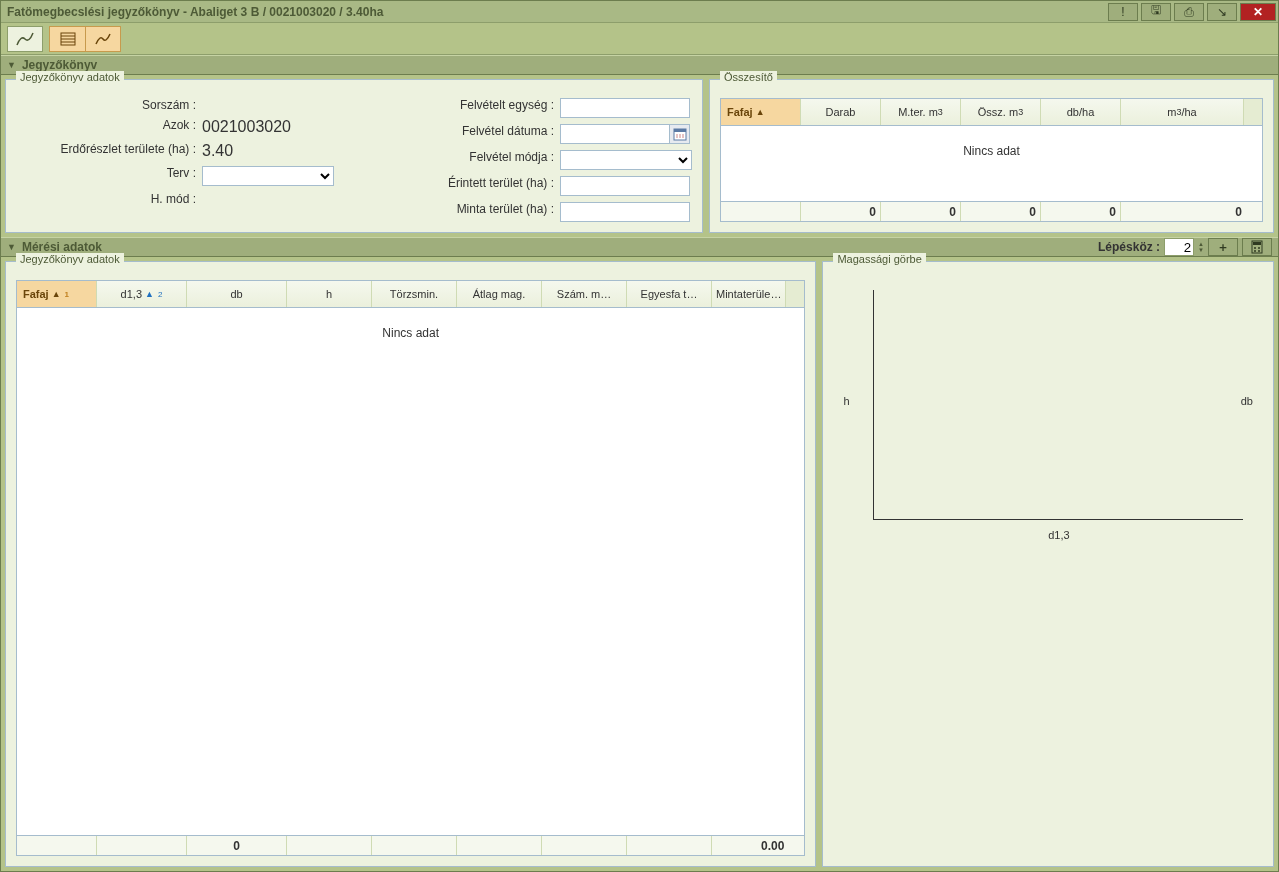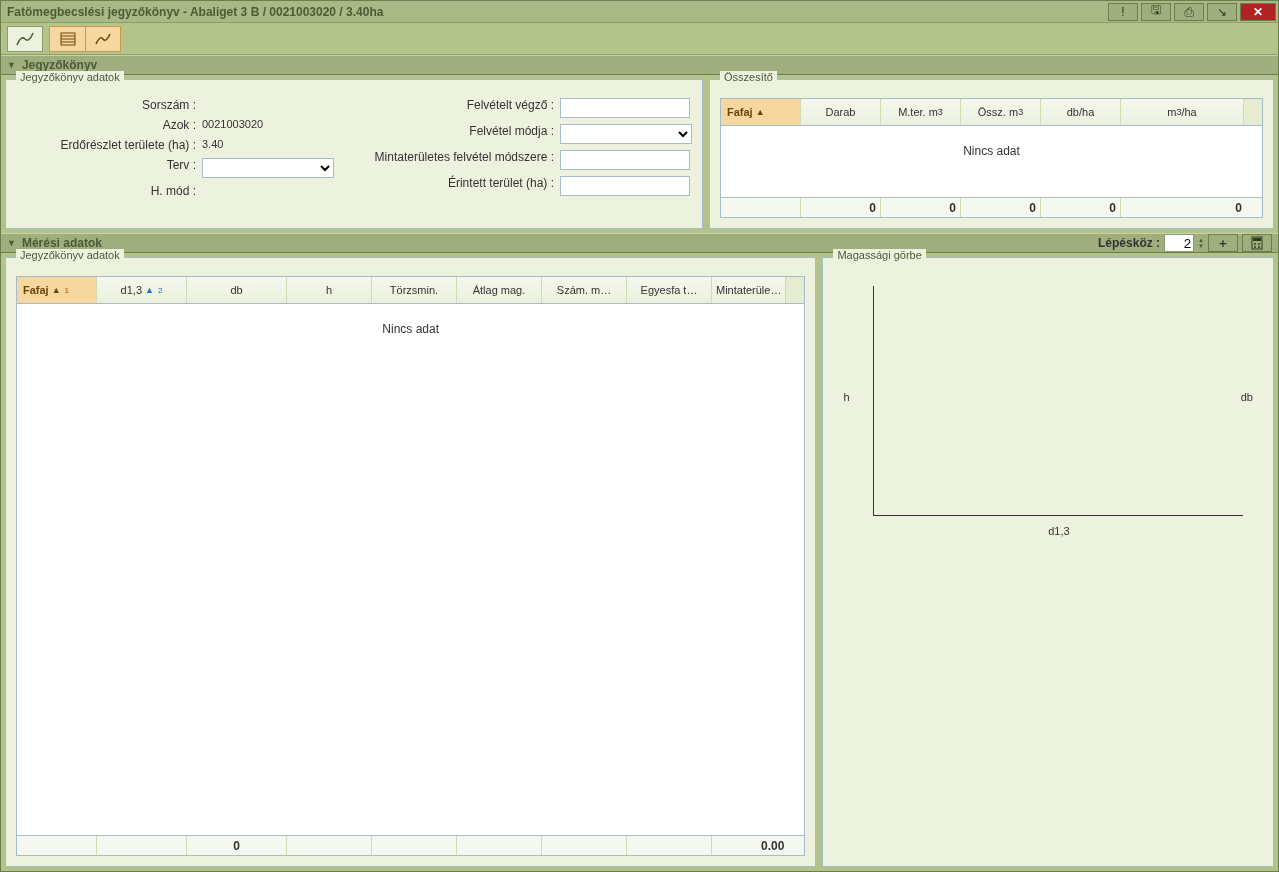--- a/index.html
+++ b/index.html
@@ -118,21 +118,21 @@
     gap: 6px;
   }
   .form-label {
     width: 180px;
     text-align: right;
     color: #333;
     font-size: 12px;
   }
   .form-value {
     color: #333;
-    font-size: 11px;
+    font-size: 16px;
   }
   input.text, select.combo {
     height: 20px;
     border: 1px solid #a5bccd;
     background: #fff;
     font-size: 12px;
     padding: 0 4px;
     width: 130px;
   }
   select.combo {
@@ -352,33 +352,48 @@
             <div class="form-label">Terv :</div>
             <select class="combo"></select>
           </div>
           <div class="form-row">
             <div class="form-label">H. mód :</div>
             <div class="form-value"></div>
           </div>
         </div>
         <div class="form-col">
           <div class="form-row">
-            <div class="form-label">Felvételt végző :</div>
+            <div class="form-label">Felvételt egység :</div>
             <input class="text" style="">
+          </div>
+          <div class="form-row">
+            <div class="form-label">Felvétel dátuma :</div>
+            <div class="input-with-btn">
+              <input class="text" style="width: 110px;">
+              <div class="calbtn">
+                <svg width="14" height="14">
+                    <rect x="1" y="2" width="12" height="11" fill="#fff" stroke="#5b7aa4"></rect>
+                    <rect x="1" y="2" width="12" height="3" fill="#5b7aa4"></rect>
+                    <line x1="4" y1="7" x2="4" y2="11" stroke="#c88"></line>
+                    <line x1="7" y1="7" x2="7" y2="11" stroke="#c88"></line>
+                    <line x1="10" y1="7" x2="10" y2="11" stroke="#c88"></line>
+                  </svg>
+              </div>
+            </div>
           </div>
           <div class="form-row">
             <div class="form-label">Felvétel módja :</div>
             <select class="combo"></select>
           </div>
           <div class="form-row">
-            <div class="form-label">Mintaterületes felvétel módszere :</div>
+            <div class="form-label">Érintett terület (ha) :</div>
             <input class="text" style="">
           </div>
           <div class="form-row">
-            <div class="form-label">Érintett terület (ha) :</div>
+            <div class="form-label">Minta terület (ha) :</div>
             <input class="text" style="">
           </div>
         </div>
       </div>
     </div>
 
     <div class="fieldset summary">
       <div class="fieldset-legend">Összesítő</div>
       <div class="grid">
         <div class="grid-head">

